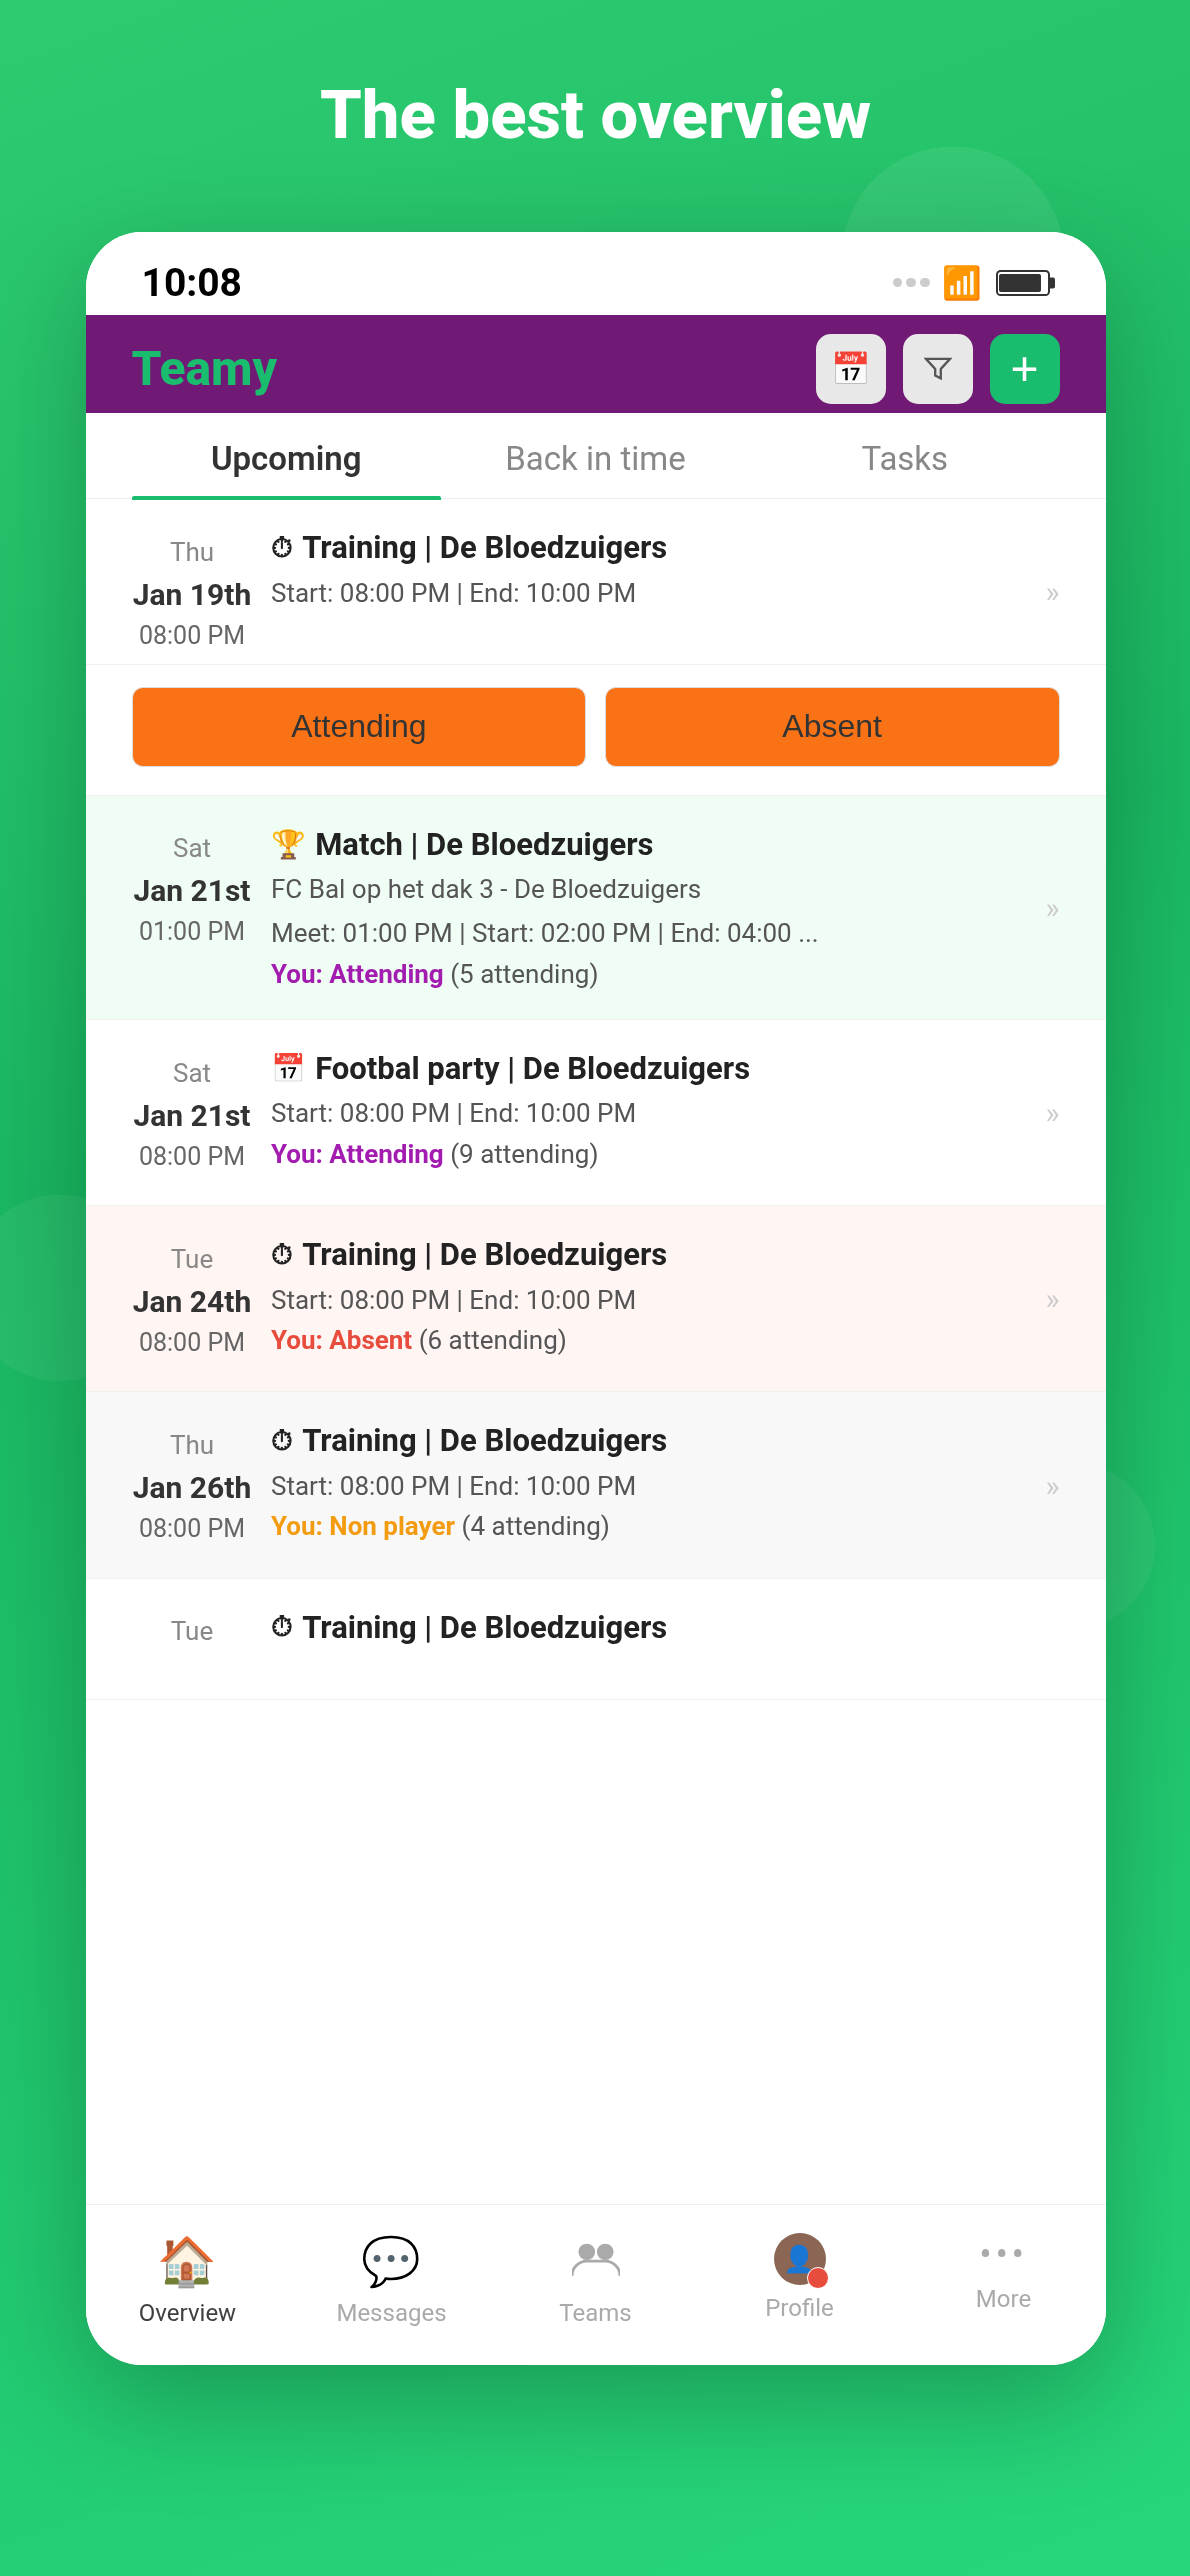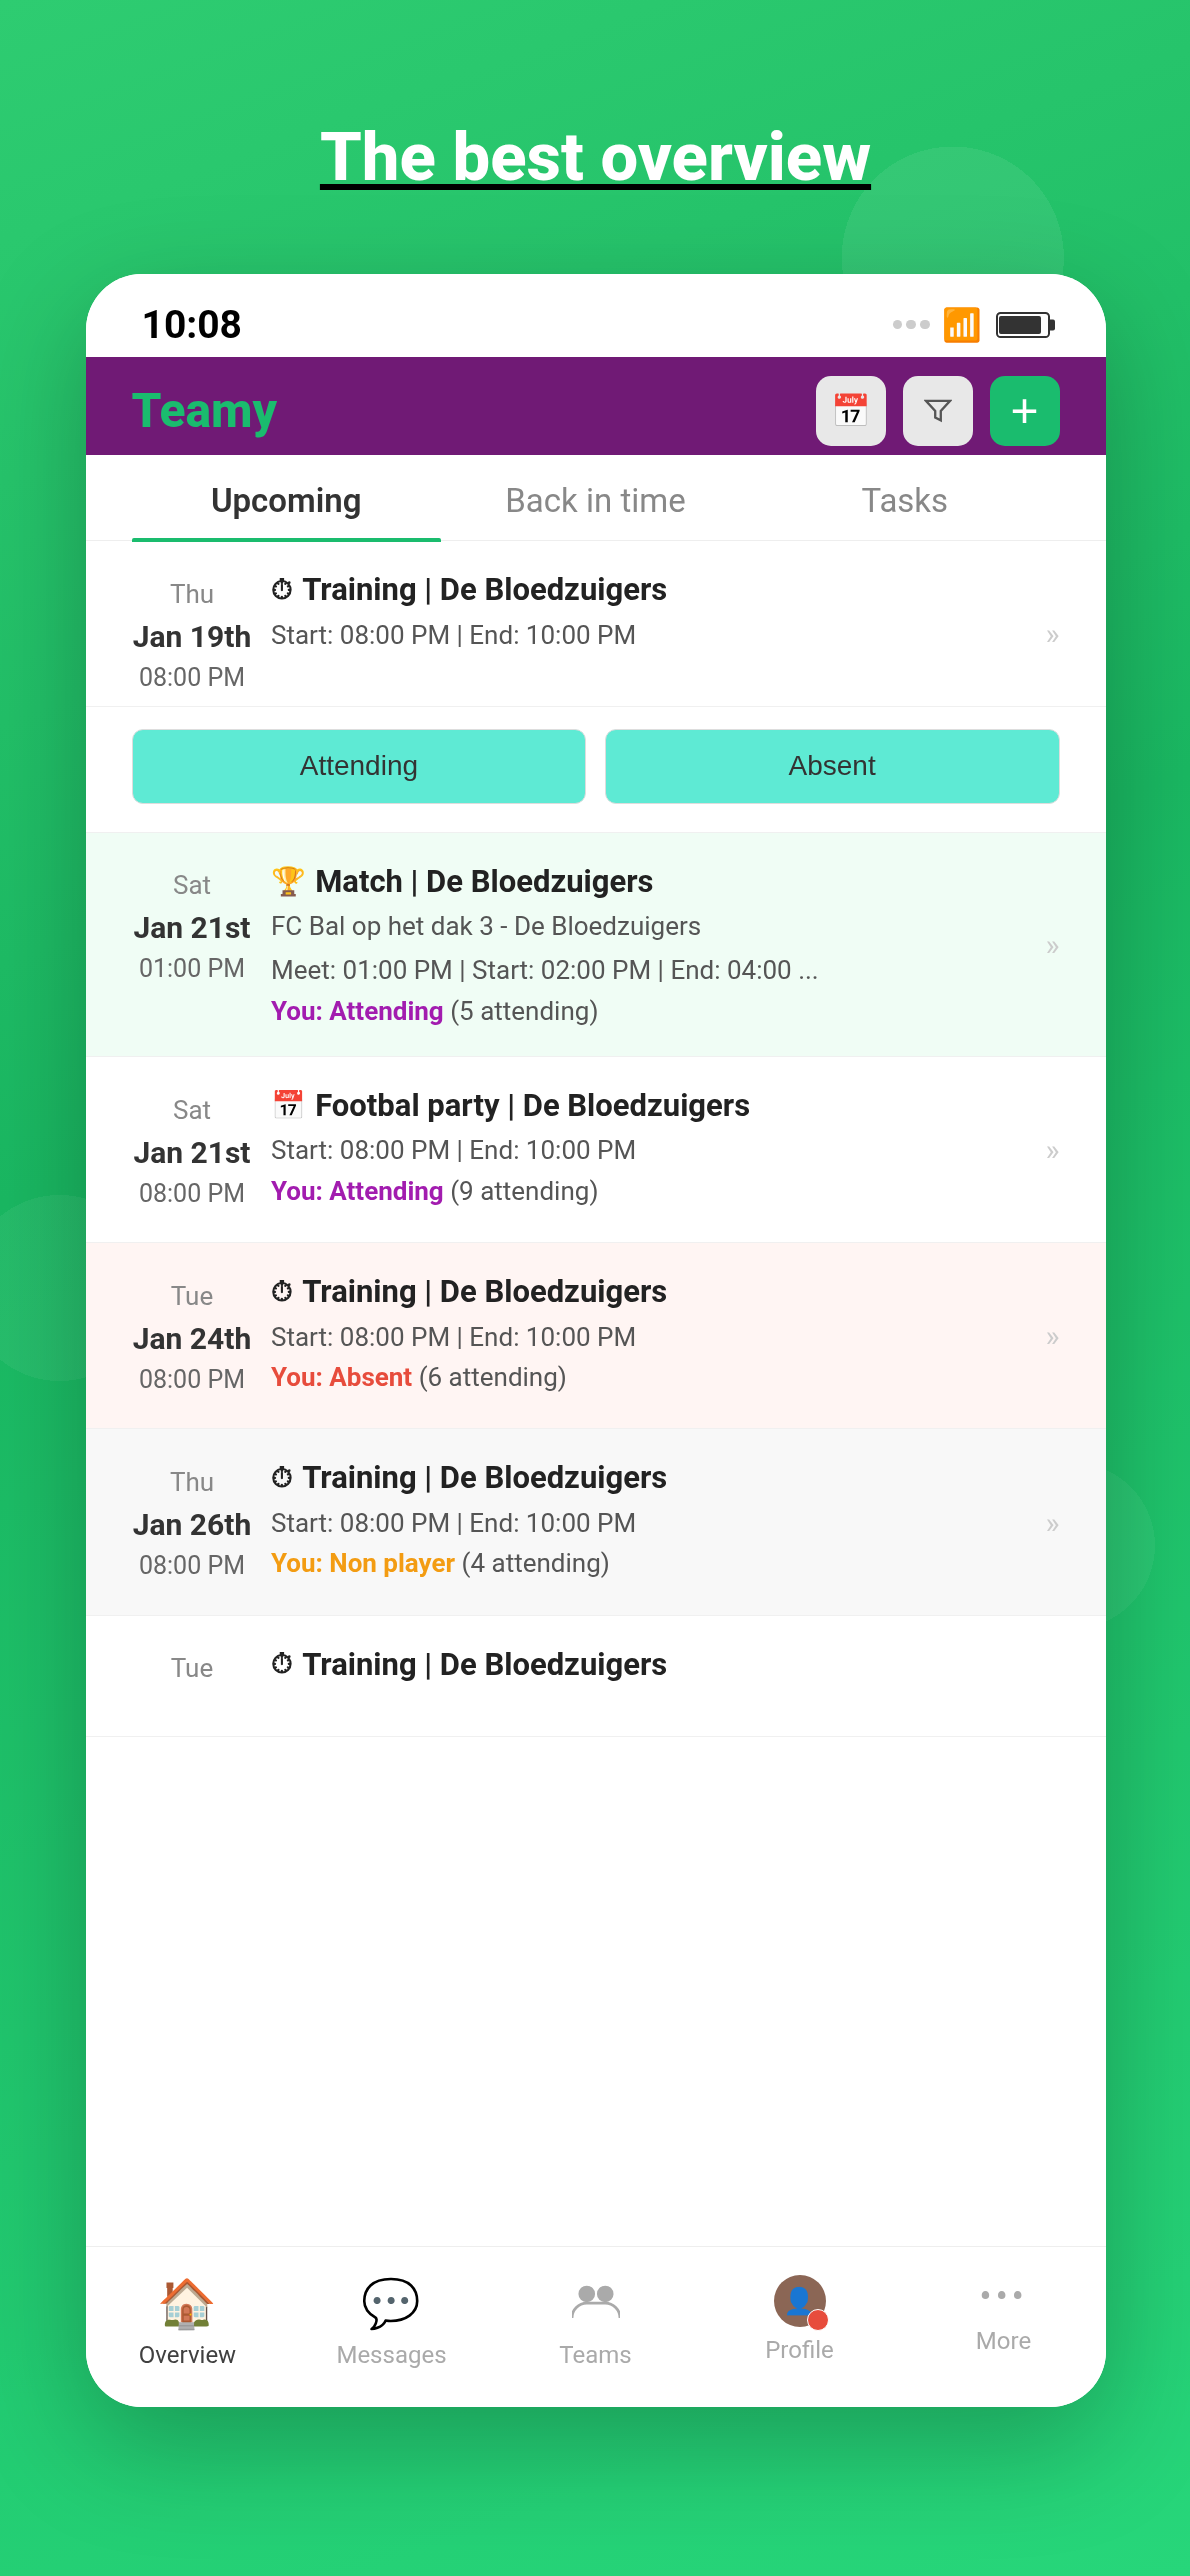--- a/index.html
+++ b/index.html
@@ -226,22 +226,22 @@
       gap: 18.5px;
       padding: 22px 46px 28px;
       background: white;
       border-bottom: 0.9px solid #f0f0f0;
     }
     .rsvp-btn {
       flex: 1;
       padding: 20.4px 9.3px;
       border: 1.9px solid #ddd;
       border-radius: 11px;
-      background: #5eead4;
-      font-size: 28px;
+      background: #f97316;
+      font-size: 32px;
       font-weight: 500;
       color: #333;
       cursor: pointer;
       text-align: center;
     }
 
     
     .bottom-nav {
       display: flex;
       border-top: 0.9px solid #eee;
@@ -286,21 +286,21 @@
       border: 1.9px solid white;
     }
 
     .first-event-block {
       background: white;
     }
   </style>
 </head>
 <body>
 
-<div style="text-align:center; margin-top:116px; z-index:1;text-decoration:underline;">
+<div style="text-align:center; margin-top:74px; z-index:1;">
   <div style="color:white; font-size:67px; font-weight:800; line-height:1.25; padding:0 74px;">
     <span>The best overview</span><br>
   </div>
 </div>
 
 <div class="phone-container" style="margin-top:74px; margin-bottom:74px;">
 
   <div class="status-bar">
     <span class="status-time">10:08</span>
     <div class="status-icons">

